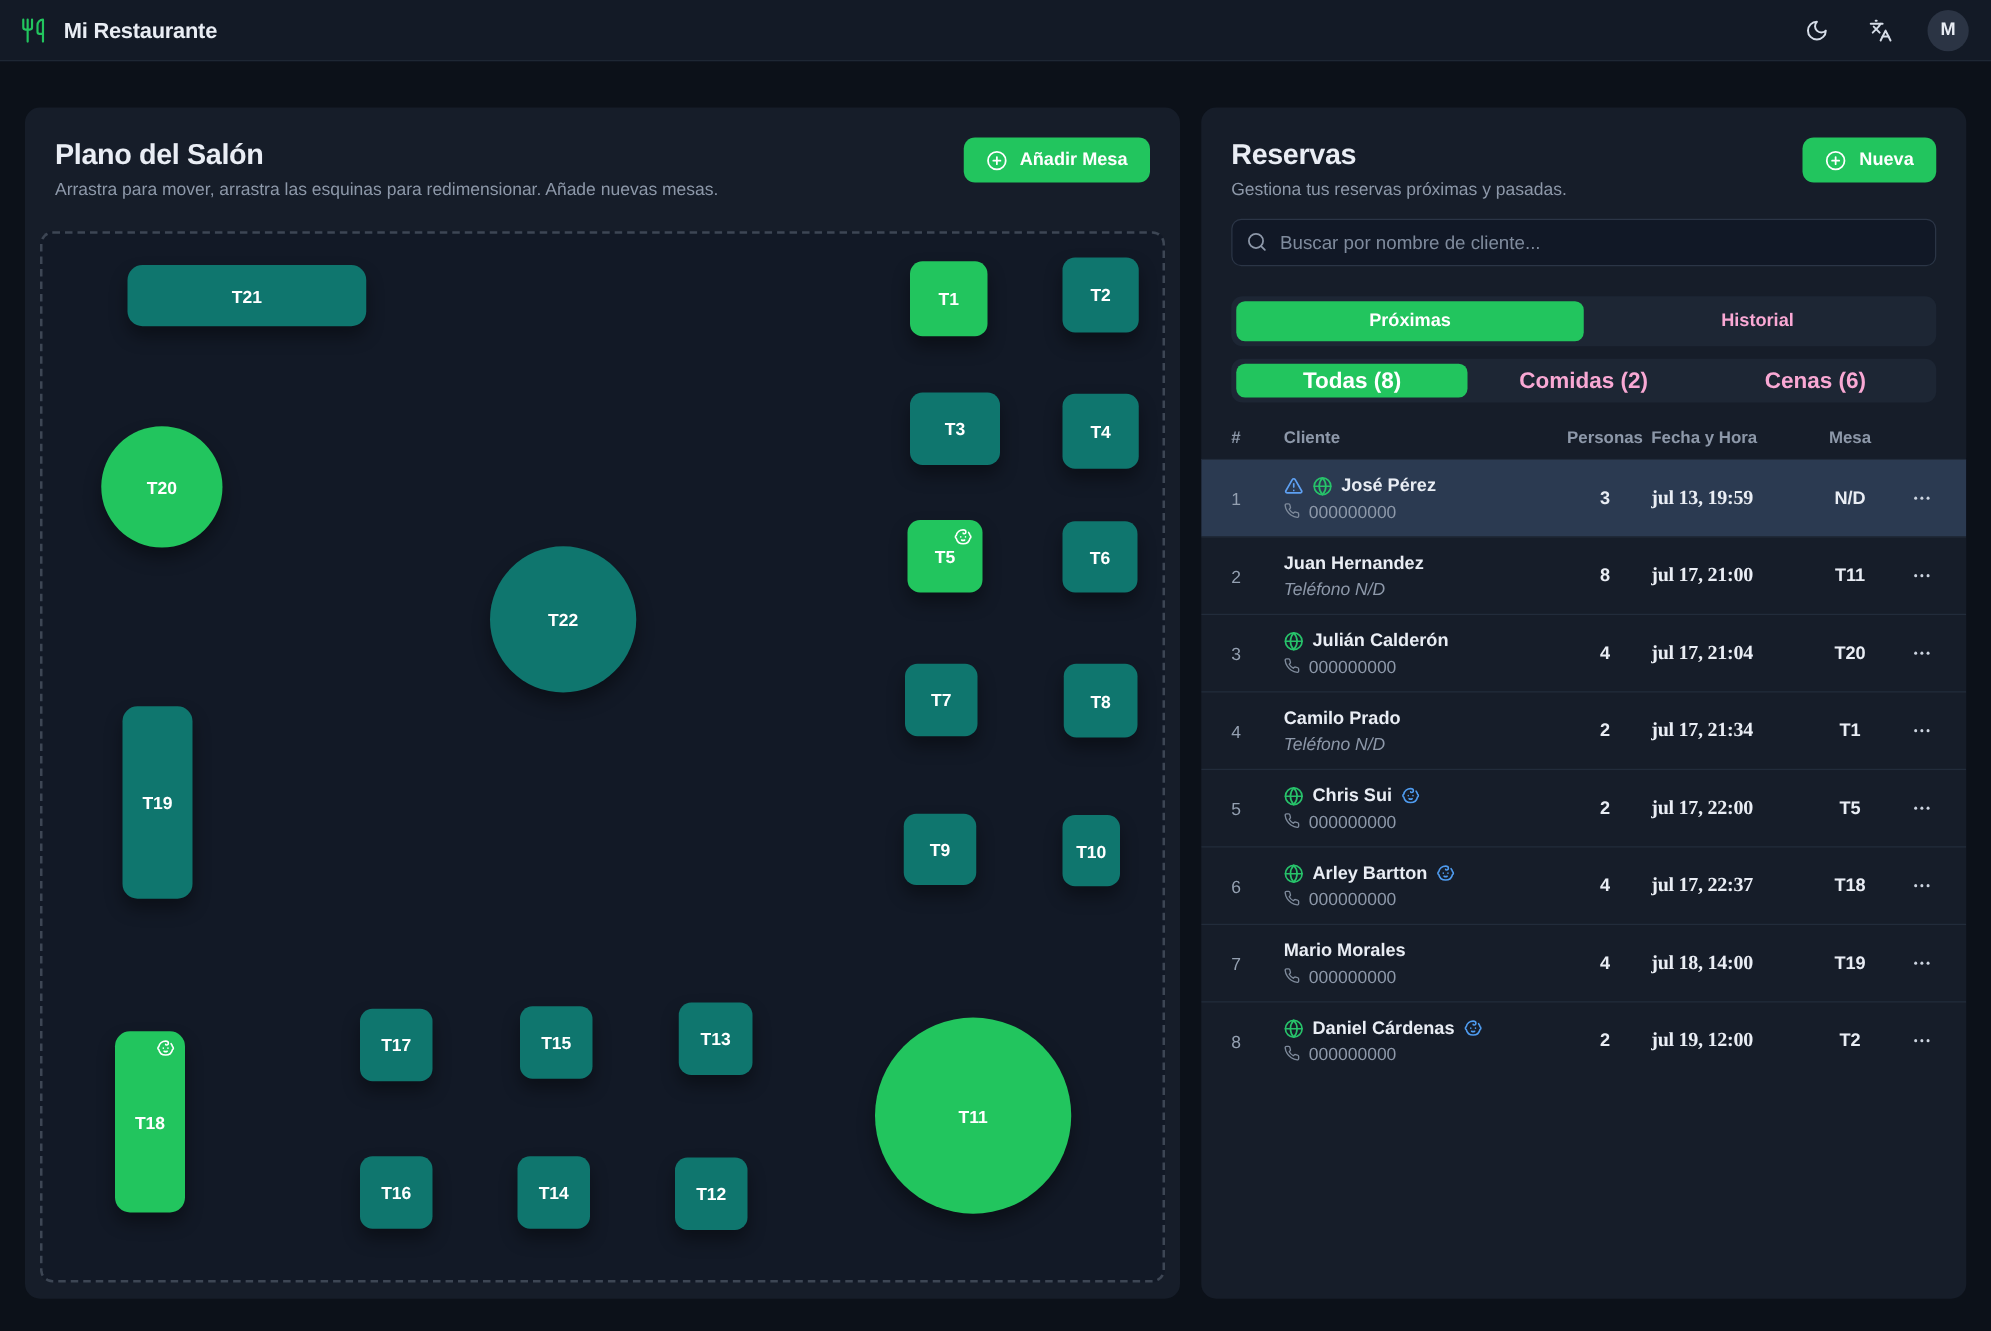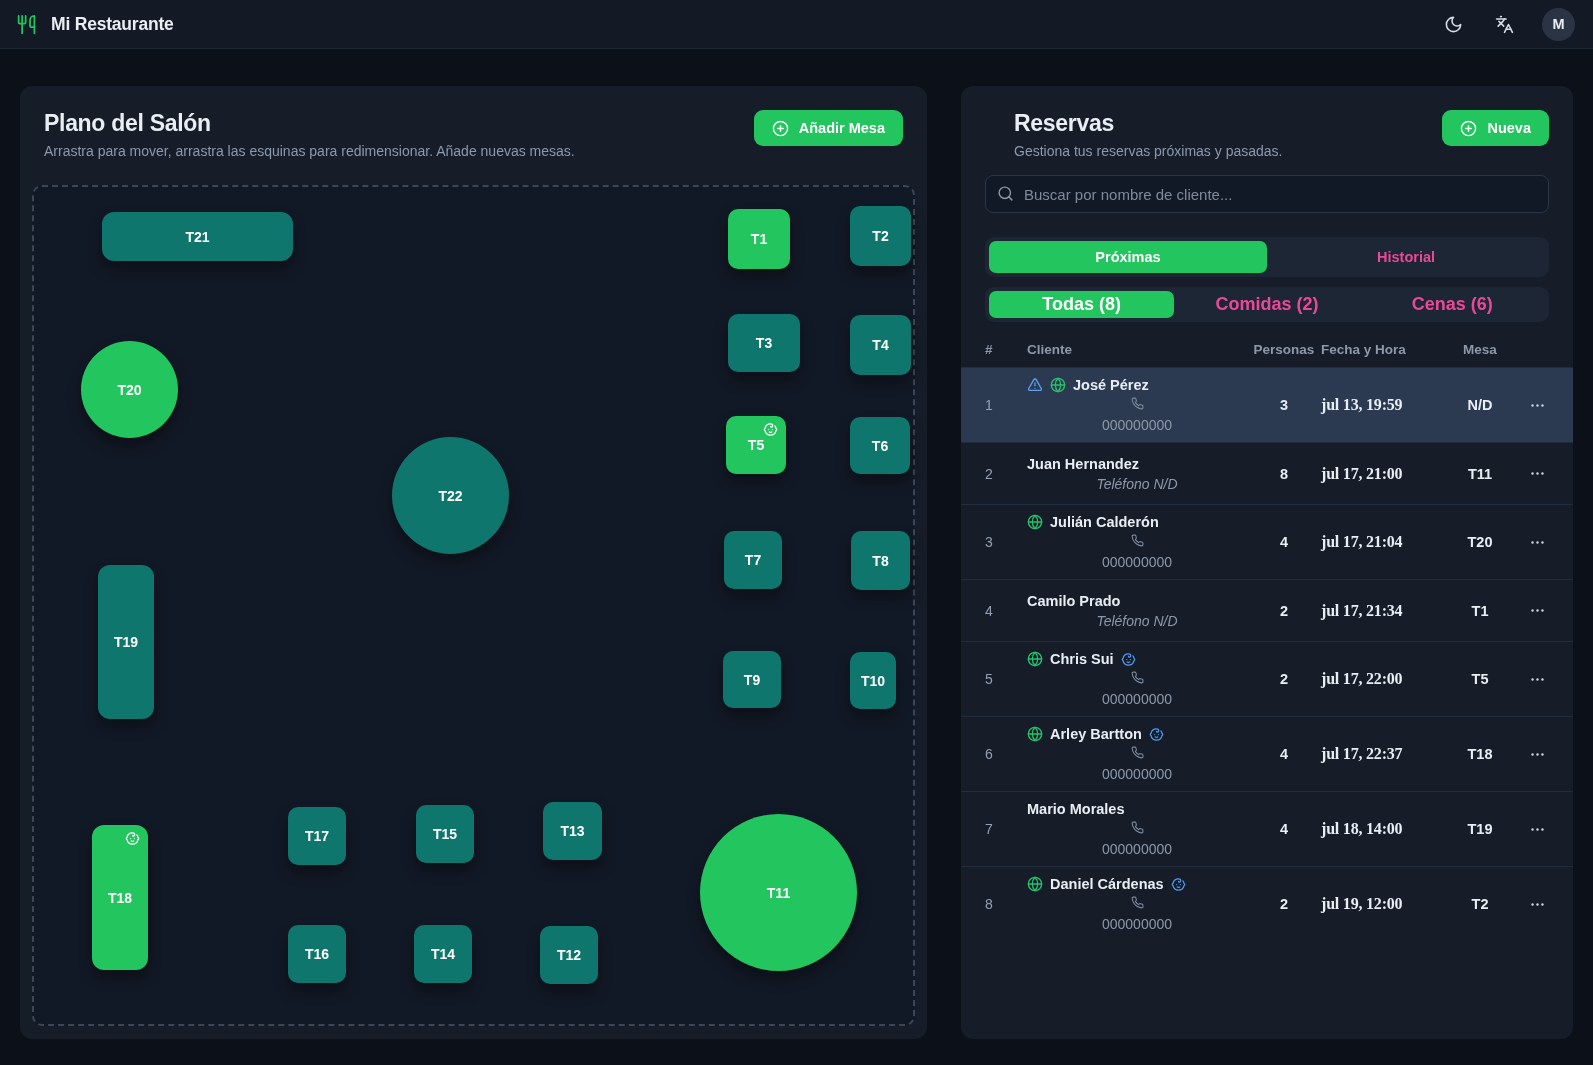--- a/index.html
+++ b/index.html
@@ -22,21 +22,21 @@
   .brand-title { font-size:17.5px; font-weight:700; letter-spacing:-.2px; }
   .topbar-right { margin-left:auto; display:flex; align-items:center; gap:24px; }
   .icon-btn { background:none; border:none; color:#d6dde8; font-size:19px; cursor:pointer; padding:4px; }
   .avatar {
     width:33px; height:33px; border-radius:50%; background:#2b3444;
     display:flex; align-items:center; justify-content:center;
     font-size:14.5px; font-weight:600; color:#e9edf4; cursor:pointer;
   }
 
   
-  .main { display:flex; gap:34px; padding:37px 20px 0; align-items:flex-start; }
+  .main { display:flex; gap:17px; padding:37px 20px 0; align-items:flex-start; }
   .card { background:#161d29; border-radius:12px; height:953px; }
   .card-left { flex:1; padding:24px 12px 12px; display:flex; flex-direction:column; }
   .card-right { width:612px; padding:24px 24px 0; display:flex; flex-direction:column; }
 
   
   .fp-header { display:flex; justify-content:space-between; align-items:flex-start; padding:0 12px 0 12px; }
   .panel-title { font-size:23px; font-weight:700; letter-spacing:-.3px; }
   .panel-sub { font-size:14px; color:#8d98a9; margin-top:6px; }
   .btn-green {
     display:inline-flex; align-items:center; gap:10px;
@@ -55,54 +55,54 @@
     box-shadow:0 8px 14px rgba(0,0,0,.38); cursor:grab;
   }
   .table-node.sq   { border-radius:10px; }
   .table-node.rect { border-radius:12px; }
   .table-node.circle { border-radius:50%; }
   .table-node.free { background:#0f766e; }
   .table-node.reserved { background:#22c55e; }
   .table-baby { position:absolute; top:6px; right:8px; font-size:15px; color:#fff; }
 
   
-  .res-header { display:flex; justify-content:space-between; align-items:flex-start;margin-left:29px; }
+  .res-header { display:flex; justify-content:space-between; align-items:flex-start; }
   .search-wrap { position:relative; margin-top:16px; }
   .search-input {
     width:100%; height:38px; background:#111826; border:1px solid #2b3546;
     border-radius:8px; color:#e9edf4; padding:0 12px 0 38px; font-size:15px;
     font-family:inherit; outline:none;
   }
   .search-input::placeholder { color:#7f8b9d; }
   .search-icon { position:absolute; left:12px; top:10px; color:#8d98a9; font-size:17px; }
 
   .seg-track { display:grid; background:#1d2634; border-radius:9px; padding:4px; }
   .seg-track.two { grid-template-columns:1fr 1fr; margin-top:24px; }
   .seg-track.three { grid-template-columns:1fr 1fr 1fr; margin-top:10px; }
   .seg {
     display:flex; align-items:center; justify-content:center;
     background:transparent; border:none; border-radius:7px;
-    color:#ec4899; font-family:inherit; font-size:14.5px; font-weight:600;
+    color:#f9a8d4; font-family:inherit; font-size:14.5px; font-weight:600;
     height:32px; cursor:pointer;
   }
   .seg-track.three .seg { height:27px; font-size:18px; }
   .seg.active { background:#22c55e; color:#fff; font-weight:700; }
 
   .res-grid { display:grid; grid-template-columns:42px 1fr 74px 126px 66px 48px; align-items:center; }
   .res-cols {
     margin:0 -24px; padding:20px 12px 10px 24px;
     color:#8d98a9; font-size:13.5px; font-weight:600;
   }
   .res-cols .c-personas, .res-cols .c-mesa { text-align:center; }
   .res-list { margin:0 -24px; flex:1; overflow:hidden; }
   .res-row { padding:9px 12px 9px 24px; min-height:62px; border-top:1px solid #222c3b; cursor:pointer; }
   .res-row.highlight { background:#2b3a51; }
   .row-num { color:#94a0b1; font-size:14px; }
   .client-line1 { display:flex; align-items:center; gap:7px; font-weight:700; font-size:14.5px; }
-  .client-line2 { display:flex; align-items:center; gap:7px; margin-top:4px; color:#8d98a9; font-size:14px;flex-direction:column; }
+  .client-line2 { display:flex; align-items:center; gap:7px; margin-top:4px; color:#8d98a9; font-size:14px; }
   .client-line2.nd { font-style:italic; }
   .ic-warning { color:#5ea0f2; font-size:16px; }
   .ic-globe { color:#27c26a; font-size:16px; }
   .ic-baby { color:#4f9cf0; font-size:15px; }
   .ic-phone { color:#7e8a9b; font-size:13px; }
   .cell-people { text-align:center; font-weight:700; font-size:14.5px; }
   .cell-date { font-weight:700; font-size:16px; letter-spacing:-.2px;font-family:Liberation Serif, serif; }
   .cell-mesa { text-align:center; font-weight:700; font-size:14.5px; }
   .cell-menu { display:flex; justify-content:center; }
   .menu-btn { background:none; border:none; color:#ccd4e0; cursor:pointer; font-size:17px; padding:6px; border-radius:6px; }

